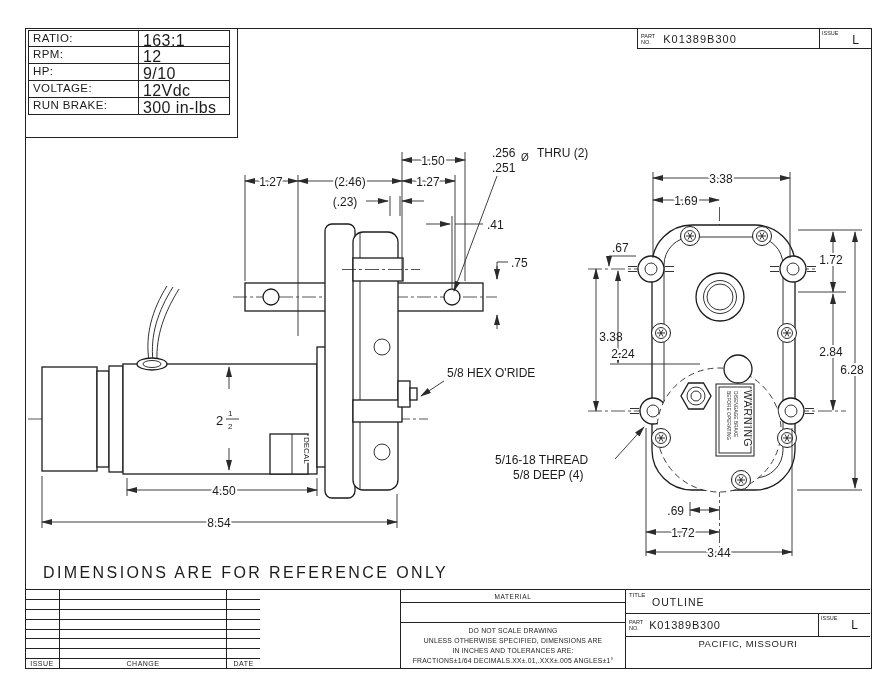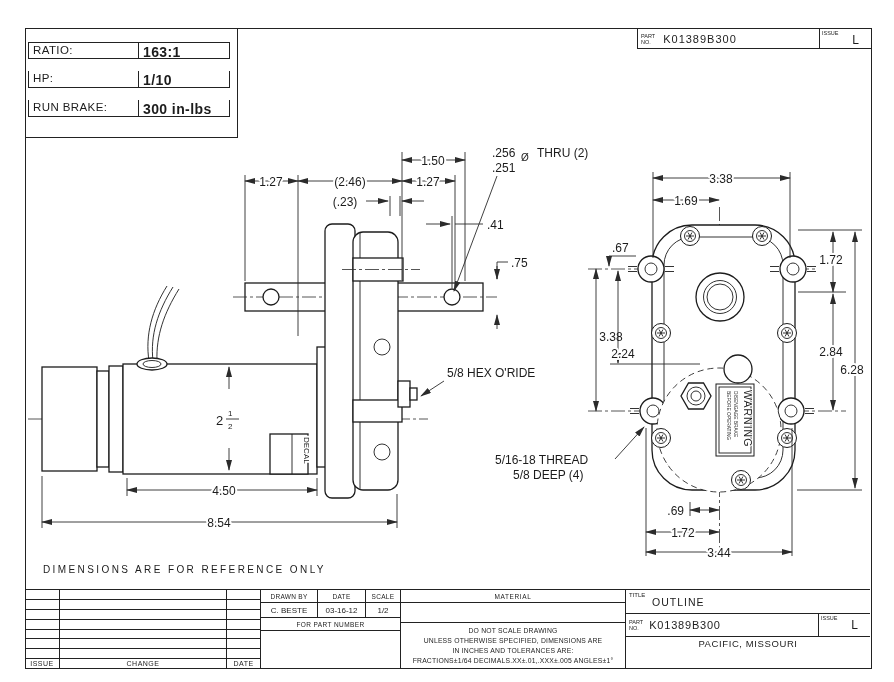--- a/index.html
+++ b/index.html
@@ -5,36 +5,36 @@
   html,body{margin:0;padding:0;background:#e8e8e8;}
   #stage{position:relative;width:894px;height:682px;background:#ffffff;overflow:hidden;
          font-family:"Liberation Sans", sans-serif;color:#1c1c1c;}
   .abs{position:absolute;}
   
   #frame{left:25px;top:28px;width:845px;height:639px;border:1.5px solid #222;}
 
   
   #spec-panel{left:25px;top:28px;width:212px;height:109px;border-right:1.2px solid #222;border-bottom:1.2px solid #222;}
   #spec-table{left:28px;top:30px;width:202px;}
-  .spec-row{display:flex;height:17px;border:1.2px solid #222;border-top:none;box-sizing:border-box;margin-top:12px;}
+  .spec-row{display:flex;height:17px;border:1.2px solid #222;border-top:none;box-sizing:border-box;}
   .spec-row:first-child{border-top:1.2px solid #222;}
   .spec-label{width:110px;border-right:1.2px solid #222;box-sizing:border-box;padding:1px 0 0 4px;
               font-size:11.5px;letter-spacing:.4px;}
-  .spec-value{flex:1;padding:1px 0 0 4px;font-size:14px;letter-spacing:.4px;font-weight:bold;}
+  .spec-value{flex:1;padding:1px 0 0 4px;font-size:16px;letter-spacing:.4px;}
 
   
   #part-header{left:637px;top:28px;width:235px;height:21px;border:1.3px solid #222;box-sizing:border-box;display:flex;}
   .pn-stack{display:flex;flex-direction:column;justify-content:center;padding-left:3px;font-size:5.5px;line-height:6px;}
   .pn-num{font-size:11px;letter-spacing:1px;align-self:center;padding-left:8px;flex:1;}
   .issue-box{width:52px;border-left:1.3px solid #222;box-sizing:border-box;position:relative;}
   .issue-box .iss-lbl{position:absolute;left:2px;top:1px;font-size:5.5px;}
   .issue-box .iss-val{position:absolute;right:12px;top:4px;font-size:12px;}
 
   
-  #ref-note{left:43px;top:564px;font-size:10px;letter-spacing:2.4px;}
+  #ref-note{left:43px;top:564px;font-size:16px;letter-spacing:2.4px;}
 
   
   #bottom-strip{left:25px;top:589px;width:845px;height:78px;border-top:1.3px solid #222;box-sizing:content-box;}
   .rev-table{position:absolute;left:0;top:0;width:235px;height:78px;display:flex;flex-direction:column;}
   .rev-row{flex:1;display:flex;border-bottom:1px solid #222;}
   .rev-row:last-child{border-bottom:none;}
   .rc{border-right:1px solid #222;box-sizing:border-box;}
   .rc.c1{width:35px;} .rc.c2{flex:1;} .rc.c3{width:33px;border-right:none;}
   .rev-labels .rc{font-size:7px;display:flex;align-items:center;justify-content:center;letter-spacing:.5px;}
 
@@ -277,22 +277,30 @@
 
   <div class="abs" id="frame"></div>
 
   <div class="abs" id="spec-panel"></div>
   <div class="abs" id="spec-table">
     <div class="spec-row">
       <div class="spec-label">RATIO:</div>
       <div class="spec-value">163:1</div>
     </div>
     <div class="spec-row">
+      <div class="spec-label">RPM:</div>
+      <div class="spec-value">12</div>
+    </div>
+    <div class="spec-row">
       <div class="spec-label">HP:</div>
-      <div class="spec-value">1/10</div>
+      <div class="spec-value">9/10</div>
+    </div>
+    <div class="spec-row">
+      <div class="spec-label">VOLTAGE:</div>
+      <div class="spec-value">12Vdc</div>
     </div>
     <div class="spec-row">
       <div class="spec-label">RUN BRAKE:</div>
       <div class="spec-value">300 in-lbs</div>
     </div>
   </div>
 
   <div class="abs" id="part-header">
     <div class="pn-stack">
       <span>PART</span>
@@ -344,34 +352,20 @@
           <div class="rc c2"></div>
           <div class="rc c3"></div>
         </div>
       <div class="rev-row rev-labels">
         <div class="rc c1">ISSUE</div>
         <div class="rc c2">CHANGE</div>
         <div class="rc c3">DATE</div>
       </div>
     </div>
 
-    <div class="drawn-block">
-      <div class="db-row db-head">
-        <span>DRAWN BY</span>
-        <span>DATE</span>
-        <span>SCALE</span>
-      </div>
-      <div class="db-row db-vals">
-        <span>C. BESTE</span>
-        <span>03-16-12</span>
-        <span>1/2</span>
-      </div>
-      <div class="db-fpn">FOR PART NUMBER</div>
-      <div class="db-empty"></div>
-    </div>
 
     <div class="mat-block">
       <div class="mat-head">MATERIAL</div>
       <div class="mat-empty"></div>
       <div class="mat-notes">
         <div>DO NOT SCALE DRAWING</div>
         <div>UNLESS OTHERWISE SPECIFIED, DIMENSIONS ARE</div>
         <div>IN INCHES AND TOLERANCES ARE:</div>
         <div>FRACTIONS±1/64  DECIMALS.XX±.01,.XXX±.005  ANGLES±1°</div>
       </div>

